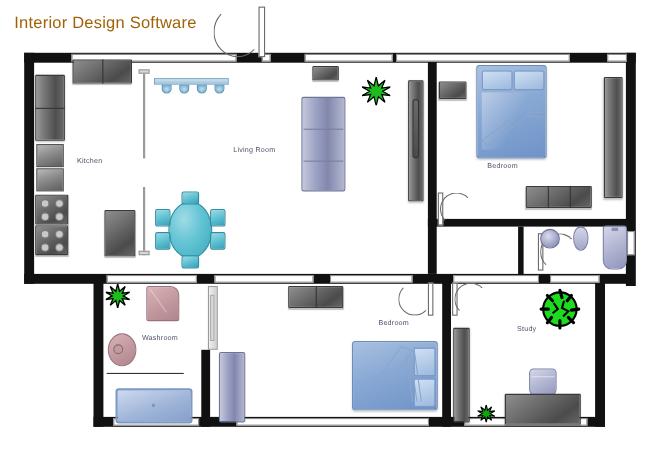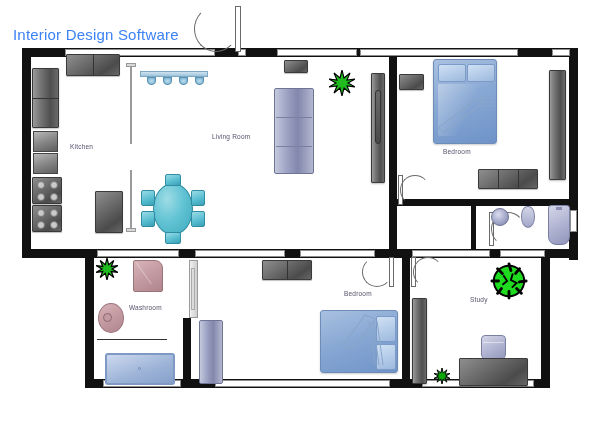--- a/index.html
+++ b/index.html
@@ -1,21 +1,21 @@
 <!DOCTYPE html>
 <html><head>
 <meta charset="utf-8">
 <style>
   html,body{margin:0;padding:0;background:#ffffff;}
   body{width:600px;height:424px;overflow:hidden;font-family:"Liberation Sans",sans-serif;}
   #app{position:relative;width:600px;height:424px;background:#fff;}
 
   #title{
-    position:absolute;left:13px;top:26px;
-    font-size:15px;color:#3b82f6;letter-spacing:.2px;
+    position:absolute;left:13px;top:12px;
+    font-size:15px;color:#a16207;letter-spacing:.2px;
     font-family:"Liberation Sans",sans-serif;white-space:nowrap;
   }
 
   #plan{position:absolute;left:0;top:0;width:600px;height:424px;}
 
   .wall{position:absolute;background:#111111;}
   .win{position:absolute;background:#ffffff;border:1px solid #8d8d8d;box-sizing:border-box;}
   .floor{position:absolute;background:#ffffff;}
 
   .lbl{

